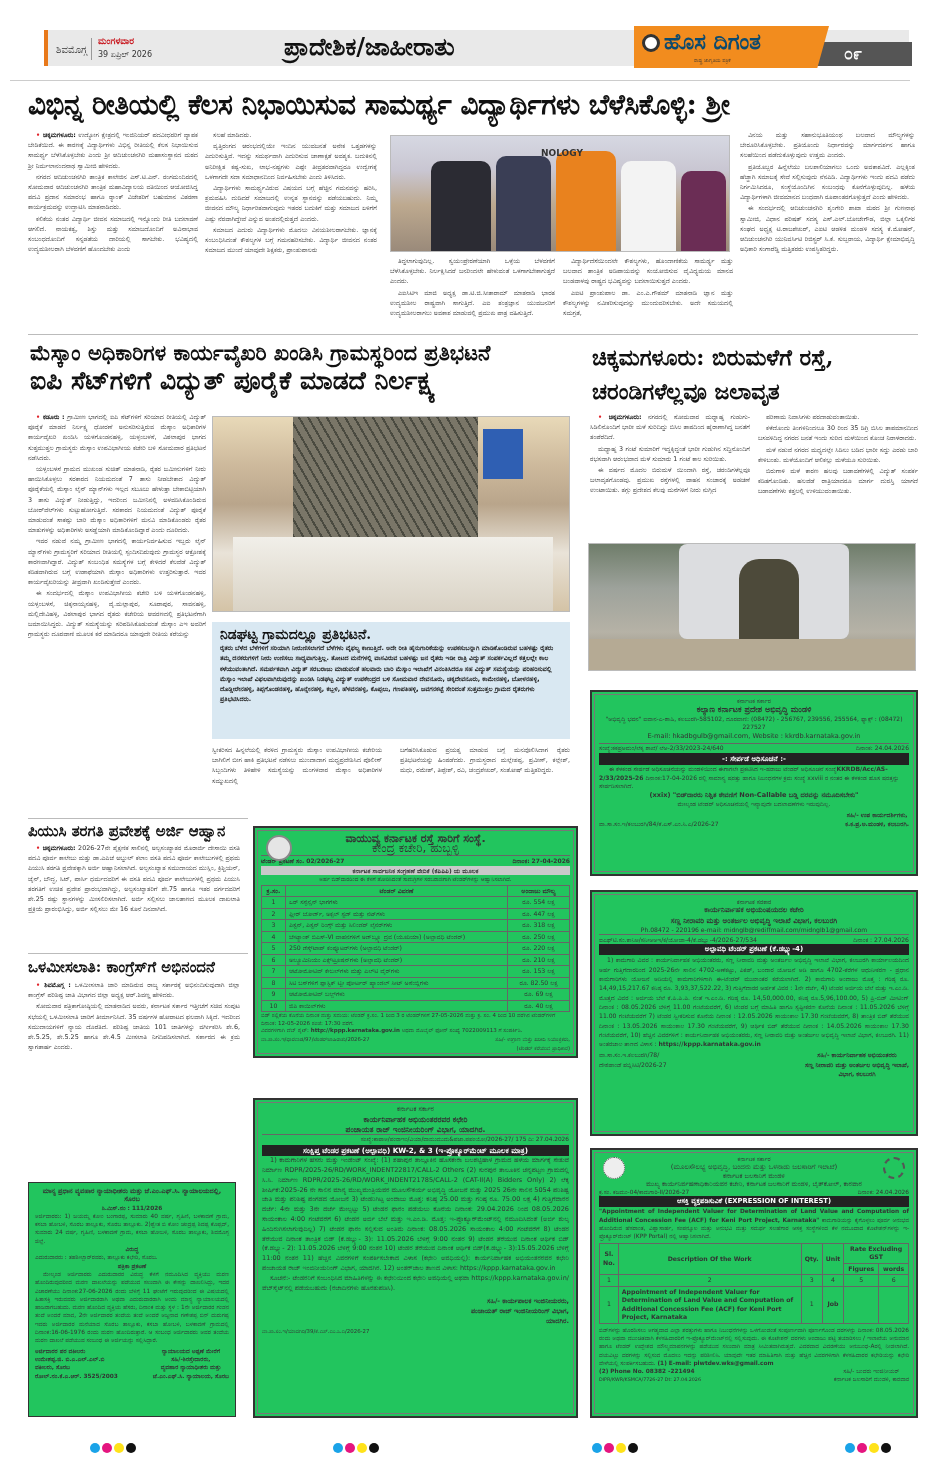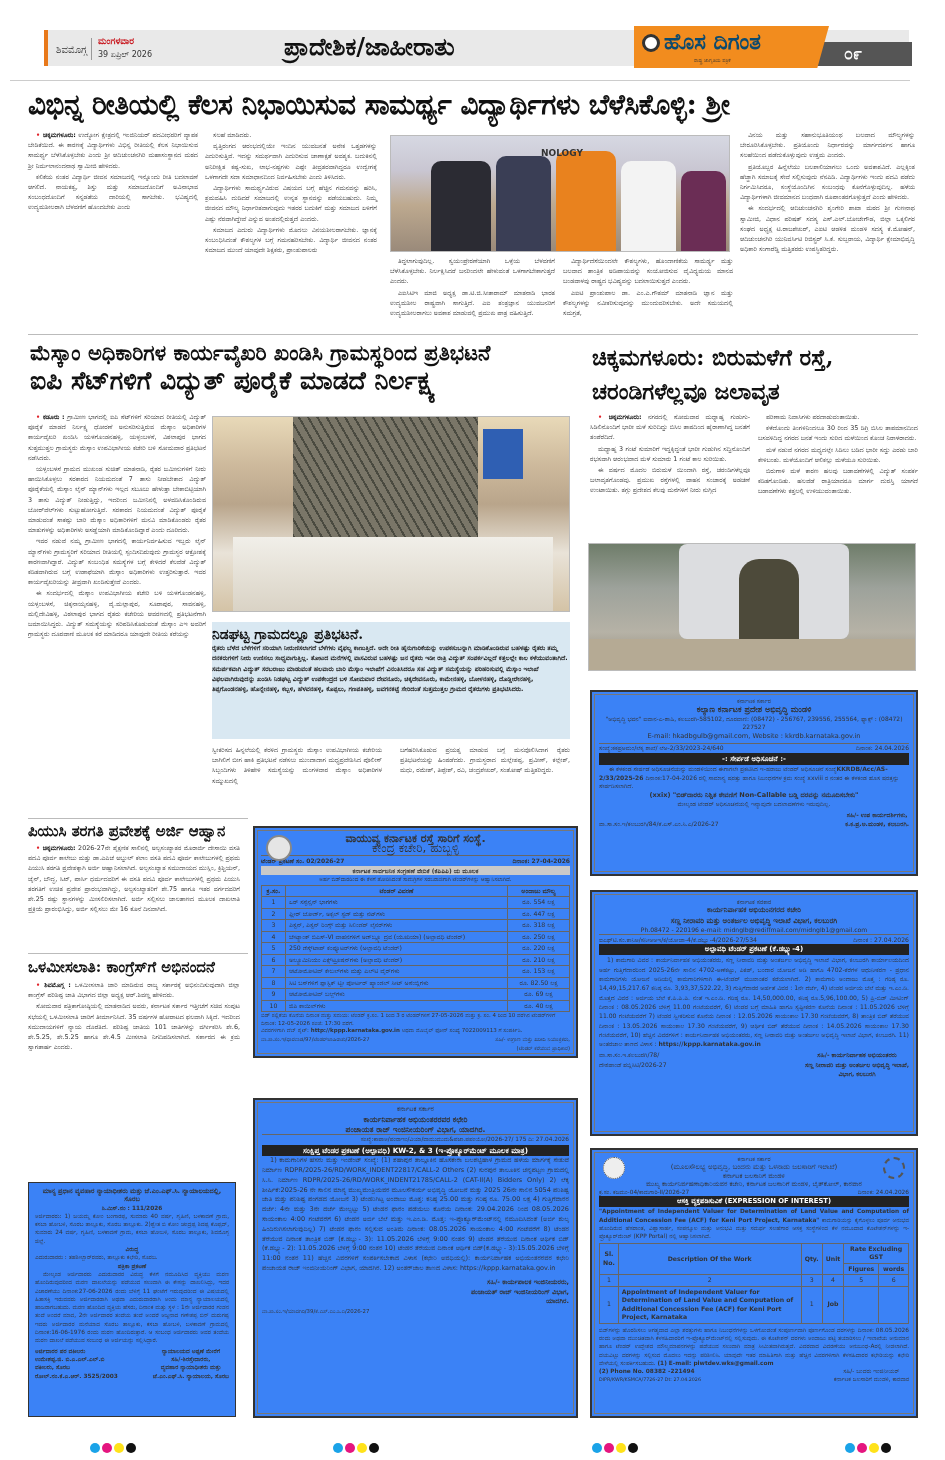--- a/index.html
+++ b/index.html
@@ -28,27 +28,27 @@
 .hl{font-family:"DejaVu Serif",serif;font-weight:bold;color:#111;white-space:nowrap}
 #h1{left:28px;top:88px;font-size:28px;letter-spacing:-.5px}
 .photo{overflow:hidden;border:1px solid #bbb}
 
 #photo1{left:390px;top:135px;width:340px;height:117px;background:linear-gradient(180deg,#d6d8e2 0%,#c9c6d2 30%,#bda98f 60%,#9a8a7a 100%)}
 #photo1 .p{position:absolute;bottom:0;border-radius:10px 10px 0 0}
 hr.sep{position:absolute;border:none;height:1px;background:#bbb}
 #h2a{left:30px;top:340px;font-size:21px;font-weight:bold}
 #h2b{left:30px;top:366px;font-size:25px}
 #photo2{left:212px;top:416px;width:358px;height:196px;background:linear-gradient(180deg,#e8d9b8 0%,#cdb99c 25%,#b9a58b 45%,#e9e3d8 70%,#d4c3a6 100%)}
-#sidebox{left:212px;top:622px;width:358px;height:117px;background:#d9e8f2;padding:4px 0}
+#sidebox{left:212px;top:622px;width:358px;height:117px;background:#d9e8f2;padding:4px 8px}
 #sidebox .t{font-size:14px;font-weight:bold;color:#111;font-family:"DejaVu Serif",serif}
 #sidebox .b{font-size:6.3px;line-height:10.3px;font-weight:bold;color:#222}
 #h3{left:592px;top:340px;font-size:22px;line-height:34px;white-space:normal;width:340px}
 #photo3{left:588px;top:543px;width:328px;height:128px;background:linear-gradient(180deg,#6f7d6a 0%,#9da29b 35%,#b6b2a6 70%,#8e8776 100%)}
 
-.ad{border:2px solid #333;background:#3b82f6;padding:2px;font-size:6.4px;line-height:9.5px;color:#333}
+.ad{border:2px solid #333;background:#22c55e;padding:2px;font-size:6.4px;line-height:9.5px;color:#333}
 .ad-inner{border:1px solid #777;height:100%;position:relative;padding:3px 5px}
 .center{text-align:center}
 .bar-dark{background:#222;color:#fff;text-align:center;font-weight:bold}
 .bar-grey{background:#c9c9c9;text-align:center;font-weight:bold}
 table{border-collapse:collapse;width:100%}
 td,th{border:1px solid #666;font-size:6.2px;padding:1px 3px;line-height:8.5px}
 .h4{font-family:"DejaVu Serif",serif;font-weight:bold;font-size:15px;color:#111}
 .cmyk{position:absolute;display:flex;gap:2px}
 .cmyk span{width:10px;height:10px;border-radius:50%;display:block}
 </style>
@@ -69,20 +69,21 @@
     <span class="tag">ರಾಷ್ಟ್ರ ಜಾಗೃತಿಯ ಪತ್ರಿಕೆ</span>
   </div>
   <span id="pageno">೦೯</span>
 </div>
 <div id="topline" class="abs"></div>
 
 <div id="h1" class="abs hl">ವಿಭಿನ್ನ ರೀತಿಯಲ್ಲಿ ಕೆಲಸ ನಿಭಾಯಿಸುವ ಸಾಮರ್ಥ್ಯ ವಿದ್ಯಾರ್ಥಿಗಳು ಬೆಳೆಸಿಕೊಳ್ಳಿ: ಶ್ರೀ</div>
 
 <div class="abs body-text" style="left:28px;top:130px;width:170px">
   <p><span class="dateline">ಚಿಕ್ಕಮಗಳೂರು:</span> <span>ಉದ್ಯೋಗ ಕ್ಷೇತ್ರದಲ್ಲಿ ಇಂಜಿನಿಯರ್ ಪದವೀಧರರಿಗೆ ವ್ಯಾಪಕ ಬೇಡಿಕೆಯಿದೆ. ಈ ಕಾರಣಕ್ಕೆ ವಿದ್ಯಾರ್ಥಿಗಳು ವಿಭಿನ್ನ ರೀತಿಯಲ್ಲಿ ಕೆಲಸ ನಿಭಾಯಿಸುವ ಸಾಮರ್ಥ್ಯ ಬೆಳೆಸಿಕೊಳ್ಳಬೇಕು ಎಂದು ಶ್ರೀ ಆದಿಚುಂಚನಗಿರಿ ಮಹಾಸಂಸ್ಥಾನದ ಮಠದ ಶ್ರೀ ನಿರ್ಮಲಾನಂದನಾಥ ಸ್ವಾಮೀಜಿ ಹೇಳಿದರು.</span></p>
+  <p>ನಗರದ ಆದಿಚುಂಚನಗಿರಿ ತಾಂತ್ರಿಕ ಕಾಲೇಜಿನ ಎಸ್.ಟಿ.ಎನ್. ರಂಗಮಂದಿರದಲ್ಲಿ ಸೋಮವಾರ ಆದಿಚುಂಚನಗಿರಿ ತಾಂತ್ರಿಕ ಮಹಾವಿದ್ಯಾಲಯ ವತಿಯಿಂದ ಆಯೋಜಿಸಿದ್ದ ಪದವಿ ಪ್ರದಾನ ಸಮಾರಂಭ ಹಾಗೂ ರ‍್ಯಾಂಕ್ ವಿಜೇತರಿಗೆ ಬಹುಮಾನ ವಿತರಣಾ ಕಾರ್ಯಕ್ರಮವನ್ನು ಉದ್ಘಾಟಿಸಿ ಮಾತನಾಡಿದರು.</p>
   <p>ಕಲಿಕೆಯ ನಂತರ ವಿದ್ಯಾರ್ಥಿ ಜೀವನ ಸಮಾಜದಲ್ಲಿ ಇನ್ನೊಂದು ರೀತಿ ಬದಲಾವಣೆ ಆಗಲಿದೆ. ನಾಯಕತ್ವ, ಶಿಸ್ತು ಮತ್ತು ಸಮಾಜದೊಂದಿಗೆ ಅವಿನಾಭಾವ ಸಂಬಂಧದೊಂದಿಗೆ ಸನ್ನಡತೆಯ ದಾರಿಯಲ್ಲಿ ಸಾಗಬೇಕು. ಭವಿಷ್ಯದಲ್ಲಿ ಉದ್ಯಮಶೀಲರಾಗಿ ಬೆಳವಣಿಗೆ ಹೊಂದಬೇಕು ಎಂದು</p>
 </div>
 <div class="abs body-text" style="left:205px;top:130px;width:172px">
   <p>ಸಲಹೆ ಮಾಡಿದರು.</p>
   <p>ವೃತ್ತಿರಂಗದ ಆರಂಭದಲ್ಲಿಯೇ ಇಂದಿನ ಯುವಜನತೆ ಅನೇಕ ಒತ್ತಡಗಳನ್ನು ಎದುರಿಸುತ್ತಿವೆ. ಇದನ್ನು ಸಮರ್ಥವಾಗಿ ಎದುರಿಸುವ ಚಾಣಾಕ್ಷತೆ ಅವಶ್ಯಕ. ಬದುಕಿನಲ್ಲಿ ಅನಿರೀಕ್ಷಿತ ಕಷ್ಟ-ಸುಖ, ಲಾಭ-ನಷ್ಟಗಳು ಎಷ್ಟೇ ತೀವ್ರತರವಾಗಿದ್ದರೂ ಉದ್ವೇಗಕ್ಕೆ ಒಳಗಾಗದೇ ಸದಾ ಸಮಾಧಾನದಿಂದ ನಿರ್ವಹಿಸಬೇಕು ಎಂದು ತಿಳಿಸಿದರು.</p>
   <p>ವಿದ್ಯಾರ್ಥಿಗಳು ಸಾಮರ್ಥ್ಯವಿರುವ ವಿಷಯದ ಬಗ್ಗೆ ಹೆಚ್ಚಿನ ಗಮನವನ್ನು ಹರಿಸಿ, ಶ್ರಮವಹಿಸಿ ದುಡಿದರೆ ಸಮಾಜದಲ್ಲಿ ಉನ್ನತ ಸ್ಥಾನವನ್ನು ಪಡೆಯಬಹುದು. ನಿಮ್ಮ ಜೀವನದ ಮೌಲ್ಯ ನಿರ್ಧಾರಿತವಾಗುವುದು ಇತರರ ಬದುಕಿಗೆ ಮತ್ತು ಸಮಾಜದ ಏಳಿಗೆಗೆ ಎಷ್ಟು ನೆರವಾಗಿದ್ದೇವೆ ಎನ್ನುವ ಅಂಶದಲ್ಲಿರುತ್ತದೆ ಎಂದರು.</p>
   <p>ಸಮಾಜದ ಎದುರು ವಿದ್ಯಾರ್ಥಿಗಳು ಮೊದಲು ವಿನಯಶೀಲರಾಗಬೇಕು. ಜ್ಞಾನಕ್ಕೆ ಸಂಬಂಧಿಸಿದಂತೆ ಕೌಶಲ್ಯಗಳ ಬಗ್ಗೆ ಗಮನಹರಿಸಬೇಕು. ವಿದ್ಯಾರ್ಥಿ ಜೀವನದ ನಂತರ ಸಮಾಜದ ಮುಂದೆ ಯಾವುದೇ ಶಿಕ್ಷಕರು, ಪ್ರಾಂಶುಪಾಲರು</p>
 </div>
 <div id="photo1" class="abs photo">
   <div class="p" style="left:40px;width:60px;height:90px;background:#2b2b33"></div>
@@ -266,20 +267,21 @@
 </div>
 
 <div class="abs ad" style="left:253px;top:1098px;width:325px;height:320px">
   <div class="ad-inner" style="padding:2px 4px;font-size:6.5px;line-height:9.8px">
     <div class="center">ಕರ್ನಾಟಕ ಸರ್ಕಾರ</div>
     <div class="center" style="font-weight:bold;font-size:7.5px">ಕಾರ್ಯನಿರ್ವಾಹಕ ಅಭಿಯಂತರರವರ ಕಛೇರಿ</div>
     <div class="center" style="font-weight:bold;font-size:7.5px">ಪಂಚಾಯತ ರಾಜ್ ಇಂಜಿನೀಯರಿಂಗ್ ವಿಭಾಗ, ಯಾದಗಿರ.</div>
     <div style="text-align:right;border-top:1px solid #666;font-size:5.8px">ಸಂಖ್ಯೆ:ಕಾಪಾಅ/ಪಂರಾಇಂ/ವಿಯಾ/ವಾಮುಮುಮ&amp;ಪಜಾ.ಪಪಂಯೋ/2026-27/ 175 ದಿ: 27.04.2026</div>
     <div class="bar-dark" style="font-size:7.2px;line-height:11px">ಸಂಕ್ಷಿಪ್ತ ಟೆಂಡರ ಪ್ರಕಟಣೆ (ಅಲ್ಪಾವಧಿ) KW-2, &amp; 3 (ಇ-ಪ್ರೊಕ್ಯೂರ್‌ಮೆಂಟ್ ಮೂಲಕ ಮಾತ್ರ)</div>
     <div style="text-align:justify;text-indent:8px">1) ಕಾಮಗಾರಿಗಳ ಹೆಸರು ಮತ್ತು ಇಂಡೆಂಟ್ ಸಂಖ್ಯೆ: (1) ಶಹಾಪುರ ತಾಲ್ಲೂಕಿನ ಹೊಸಕೇರಾ ಬಲಶೆಟ್ಟಿಹಾಳ ಗ್ರಾಮದ ಹಳೆಯ ಮಾರ್ಗಕ್ಕೆ ಸೇತುವೆ ನಿರ್ಮಾಣ RDPR/2025-26/RD/WORK_INDENT22817/CALL-2 Others (2) ಸುರಪುರ ತಾಲೂಕಿನ ಚನ್ನಪಟ್ಟಣ ಗ್ರಾಮದಲ್ಲಿ ಸಿ.ಸಿ. ನಿರ್ಮಾಣ RDPR/2025-26/RD/WORK_INDENT21785/CALL-2 (CAT-II(A) Bidders Only) 2) ಲೆಕ್ಕ ಶೀರ್ಷಿಕೆ:2025-26 ನೇ ಸಾಲಿನ ಮಾನ್ಯ ಮುಖ್ಯಮಂತ್ರಿಯವರ ಮೂಲಸೌಕರ್ಯ ಅಭಿವೃದ್ಧಿ ಯೋಜನೆ ಮತ್ತು 2025 26ನೇ ಸಾಲಿನ 5054 ಪರಿಶಿಷ್ಟ ಜಾತಿ ಮತ್ತು ಪರಿಶಿಷ್ಟ ಪಂಗಡದ ಯೋಜನೆ 3) ಟೆಂಡರಿಗಿಟ್ಟ ಅಂದಾಜು ಮೊತ್ತ: ಕನಿಷ್ಠ 25.00 ಮತ್ತು ಗರಿಷ್ಠ ರೂ. 75.00 ಲಕ್ಷ 4) ಗುತ್ತಿಗೆದಾರರ ದರ್ಜೆ: 4ನೇ ಮತ್ತು 3ನೇ ದರ್ಜೆ ಮೇಲ್ಪಟ್ಟು 5) ಟೆಂಡರ ಫಾರಂ ಪಡೆಯಲು ಕೊನೆಯ ದಿನಾಂಕ: 29.04.2026 ರಿಂದ 08.05.2026 ಸಾಯಂಕಾಲ 4:00 ಗಂಟೆವರೆಗೆ 6) ಟೆಂಡರ ಅರ್ಜಿ ಬೆಲೆ ಮತ್ತು ಇ.ಎಂ.ಡಿ. ಮೊತ್ತ: ಇ-ಪ್ರೊಕ್ಯೂರ್‌ಮೆಂಟ್‌ನಲ್ಲಿ ನಮೂದಿಸಿದಂತೆ (ಅರ್ಜಿ ಶುಲ್ಕ ಹಿಂದಿರುಗಿಸಲಾಗುವುದಿಲ್ಲ) 7) ಟೆಂಡರ ಫಾರಂ ಸಲ್ಲಿಸುವ ಅಂತಿಮ ದಿನಾಂಕ: 08.05.2026 ಸಾಯಂಕಾಲ 4:00 ಗಂಟೆವರೆಗೆ 8) ಟೆಂಡರ ತೆರೆಯುವ ದಿನಾಂಕ ತಾಂತ್ರಿಕ ಬಿಡ್ (ಕೆ.ಡಬ್ಲ್ಯು- 3): 11.05.2026 ಬೆಳಿಗ್ಗೆ 9:00 ನಂತರ 9) ಟೆಂಡರ ತೆರೆಯುವ ದಿನಾಂಕ ಆರ್ಥಿಕ ಬಿಡ್ (ಕೆ.ಡಬ್ಲ್ಯು- 2): 11.05.2026 ಬೆಳಿಗ್ಗೆ 9:00 ನಂತರ 10) ಟೆಂಡರ ತೆರೆಯುವ ದಿನಾಂಕ ಆರ್ಥಿಕ ಬಿಡ್(ಕೆ.ಡಬ್ಲ್ಯು- 3):15.05.2026 ಬೆಳಿಗ್ಗೆ 11:00 ನಂತರ 11) ಹೆಚ್ಚಿನ ವಿವರಗಳಿಗೆ ಸಂಪರ್ಕಿಸಬೇಕಾದ ವಿಳಾಸ (ಕಛೇರಿ ಅವಧಿಯಲ್ಲಿ): ಕಾರ್ಯನಿರ್ವಾಹಕ ಅಭಿಯಂತರರವರ ಕಛೇರಿ ಪಂಚಾಯತ ರಾಜ್ ಇಂಜಿನೀಯರಿಂಗ್ ವಿಭಾಗ, ಯಾದಗಿರ. 12) ಅಂತರ್‌ಜಾಲ ತಾಣದ ವಿಳಾಸ: https://kppp.karnataka.gov.in</div>
+    <div style="text-align:justify;text-indent:8px">ಸೂಚನೆ:- ಟೆಂಡರರಿಗೆ ಸಂಬಂಧಿಸಿದ ಮಾಹಿತಿಗಳನ್ನು ಈ ಕಛೇರಿಯಿಂದ ಕಛೇರಿ ಅವಧಿಯಲ್ಲಿ ಅಥವಾ https://kppp.karnataka.gov.in/ವೆಬ್‌ಸೈಟ್‌ನಲ್ಲಿ ಪಡೆಯಬಹುದು (ರಜಾದಿನಗಳು ಹೊರತುಪಡಿಸಿ).</div>
     <div style="text-align:right;font-weight:bold;margin-top:4px">
         <div>ಸಹಿ/- ಕಾರ್ಯಪಾಲಕ ಇಂಜಿನೀಯರರು,</div>
         <div>ಪಂಚಾಯತ್ ರಾಜ್ ಇಂಜಿನೀಯರಿಂಗ್ ವಿಭಾಗ,</div>
         <div>ಯಾದಗಿರ.</div>
       </div>
     <div style="font-size:5.4px">ವಾ.ಸಾ.ಸಂ.ಇ/ಯಾದಗಿರಿ/39/ಕೆ.ಎಸ್.ಎಂ.ಸಿ.ಎ/2026-27</div>
   </div>
 </div>
 
 <div class="abs ad" style="left:590px;top:690px;width:328px;height:186px">
@@ -299,21 +301,21 @@
     <div style="display:flex;justify-content:space-between;margin-top:2px;font-weight:bold">
         <span style="align-self:flex-end;font-weight:normal">ವಾ.ಸಾ.ಸಂ.ಇ/ಕಲಬುರಗಿ/84/ಕೆ.ಎಸ್.ಎಂ.ಸಿ.ಎ/2026-27</span>
         <span class="center"><span>ಸಹಿ/- ಉಪ ಕಾರ್ಯದರ್ಶಿಗಳು,</span><br><span>ಕ.ಕ.ಪ್ರ.ಅ.ಮಂಡಳಿ, ಕಲಬುರಗಿ.</span></span>
       </div>
   </div>
 </div>
 
 <div class="abs ad" style="left:590px;top:890px;width:328px;height:246px">
   <div class="ad-inner" style="padding:2px 4px;font-size:6.1px;line-height:9.3px">
     <div class="center">ಕರ್ನಾಟಕ ಸರಕಾರ</div>
-    <div class="center" style="font-weight:bold;font-size:7px">ಕಾರ್ಯನಿರ್ವಾಹಕ ಅಭಿಯಂನಗರದ ಕಚೇರಿ</div>
+    <div class="center" style="font-weight:bold;font-size:7px">ಕಾರ್ಯನಿರ್ವಾಹಕ ಅಭಿಯಂಷಯದಲ ಕಚೇರಿ</div>
     <div class="center" style="font-weight:bold;font-size:7.2px">ಸಣ್ಣ ನೀರಾವರಿ ಮತ್ತು ಅಂತರ್ಜಲ ಅಭಿವೃದ್ಧಿ ಇಲಾಖೆ ವಿಭಾಗ, ಕಲಬುರಗಿ</div>
     <div class="center">Ph.08472 - 220196 e-mail: midnglb@rediffmail.com/midnglb1@gmail.com</div>
     <div style="display:flex;justify-content:space-between;border-top:1px solid #666">
         <span>ಐಎಫ್‌ಟಿ.ಸಂ.ಕಾನಿಅ/ಸನೀಅಅಇ/ಕ/ಯೋಜಾ-4/ಕೆ.ಡಬ್ಲ್ಯು-4/2026-27/534</span>
         <span>ದಿನಾಂಕ : 27.04.2026</span>
       </div>
     <div class="bar-dark" style="font-size:7px;line-height:11px">ಅಲ್ಪಾವಧಿ ಟೆಂಡರ್ ಪ್ರಕಟಣೆ (ಕೆ.ಡಬ್ಲ್ಯು-4)</div>
     <div style="text-align:justify;text-indent:8px"><span>1) ಕಾಮಗಾರಿ ವಿವರ : ಕಾರ್ಯನಿರ್ವಾಹಕ ಅಭಿಯಂತರರು, ಸಣ್ಣ ನೀರಾವರಿ ಮತ್ತು ಅಂತರ್ಜಲ ಅಭಿವೃದ್ಧಿ ಇಲಾಖೆ ವಿಭಾಗ, ಕಲಬುರಗಿ ಕಾರ್ಯಾಲಯದಿಂದ ಅರ್ಹ ಗುತ್ತಿಗೆದಾರರಿಂದ 2025-26ನೇ ಸಾಲಿನ 4702-ಅಣೆಕಟ್ಟು, ಪಿಕಪ್, ಬಂದಾರ ಯೋಜನೆ ಅಡಿ ಹಾಗೂ 4702-ಕೆರೆಗಳ ಆಧುನೀಕರಣ - ಪ್ರಧಾನ ಕಾಮಗಾರಿಗಳು ಯೋಜನೆ ಅಡಿಯಲ್ಲಿ ಕಾಮಗಾರಿಗಳಿಗಾಗಿ ಈ-ಟೆಂಡರ್ ಮುಖಾಂತರ ಕರೆಯಲಾಗಿದೆ. 2) ಕಾಮಗಾರಿ ಅಂದಾಜು ಮೊತ್ತ : ಗರಿಷ್ಠ ರೂ. 14,49,15,217.67 ಕನಿಷ್ಠ ರೂ. 3,93,37,522.22, 3) ಗುತ್ತಿಗೆದಾರರ ಅರ್ಹತೆ ವಿವರ : 1ನೇ ದರ್ಜೆ, 4) ಟೆಂಡರ ಅರ್ಜಿಯ ಬೆಲೆ ಮತ್ತು ಇ.ಎಂ.ಡಿ. ಮೊತ್ತದ ವಿವರ : ಅರ್ಜಿಯ ಬೆಲೆ ಕೆ.ಪಿ.ಪಿ.ಪಿ. ನಂತೆ ಇ.ಎಂ.ಡಿ. ಗರಿಷ್ಠ ರೂ. 14,50,000.00, ಕನಿಷ್ಠ ರೂ.5,96,100.00, 5) ಪ್ರಿ-ಬಿಡ್ ಮೀಟಿಂಗ್ ದಿನಾಂಕ : 08.05.2026 ಬೆಳಿಗ್ಗೆ 11.00 ಗಂಟೆಯವರೆಗೆ, 6) ಟೆಂಡರ ಬಗ್ಗೆ ಮಾಹಿತಿ ಹಾಗೂ ಸ್ಪಷ್ಟೀಕರಣ ಕೊನೆಯ ದಿನಾಂಕ : 11.05.2026 ಬೆಳಿಗ್ಗೆ 11.00 ಗಂಟೆಯವರೆಗೆ 7) ಟೆಂಡರ ಸ್ವೀಕರಿಸುವ ಕೊನೆಯ ದಿನಾಂಕ : 12.05.2026 ಸಾಯಂಕಾಲ 17.30 ಗಂಟೆಯವರೆಗೆ, 8) ತಾಂತ್ರಿಕ ಬಿಡ್ ತೆರೆಯುವ ದಿನಾಂಕ : 13.05.2026 ಸಾಯಂಕಾಲ 17.30 ಗಂಟೆಯವರೆಗೆ, 9) ಆರ್ಥಿಕ ಬಿಡ್ ತೆರೆಯುವ ದಿನಾಂಕ : 14.05.2026 ಸಾಯಂಕಾಲ 17.30 ಗಂಟೆಯವರೆಗೆ, 10) ಹೆಚ್ಚಿನ ವಿವರಗಳಿಗೆ : ಕಾರ್ಯನಿರ್ವಾಹಕ ಅಭಿಯಂತರರು, ಸಣ್ಣ ನೀರಾವರಿ ಮತ್ತು ಅಂತರ್ಜಲ ಅಭಿವೃದ್ಧಿ ಇಲಾಖೆ ವಿಭಾಗ, ಕಲಬುರಗಿ. 11) ಅಂತರಜಾಲ ತಾಣದ ವಿಳಾಸ :</span> <b>https://kppp.karnataka.gov.in</b></div>
     <div style="display:flex;justify-content:space-between;margin-top:2px">
       <span><span>ವಾ.ಸಾ.ಸಂ.ಇ.ಕಲಬುರಗಿ/78/</span><br><span>ದೇಶಪಾಂಡೆ ಪಬ್ಲಿಸಿಟಿ/2026-27</span></span>

